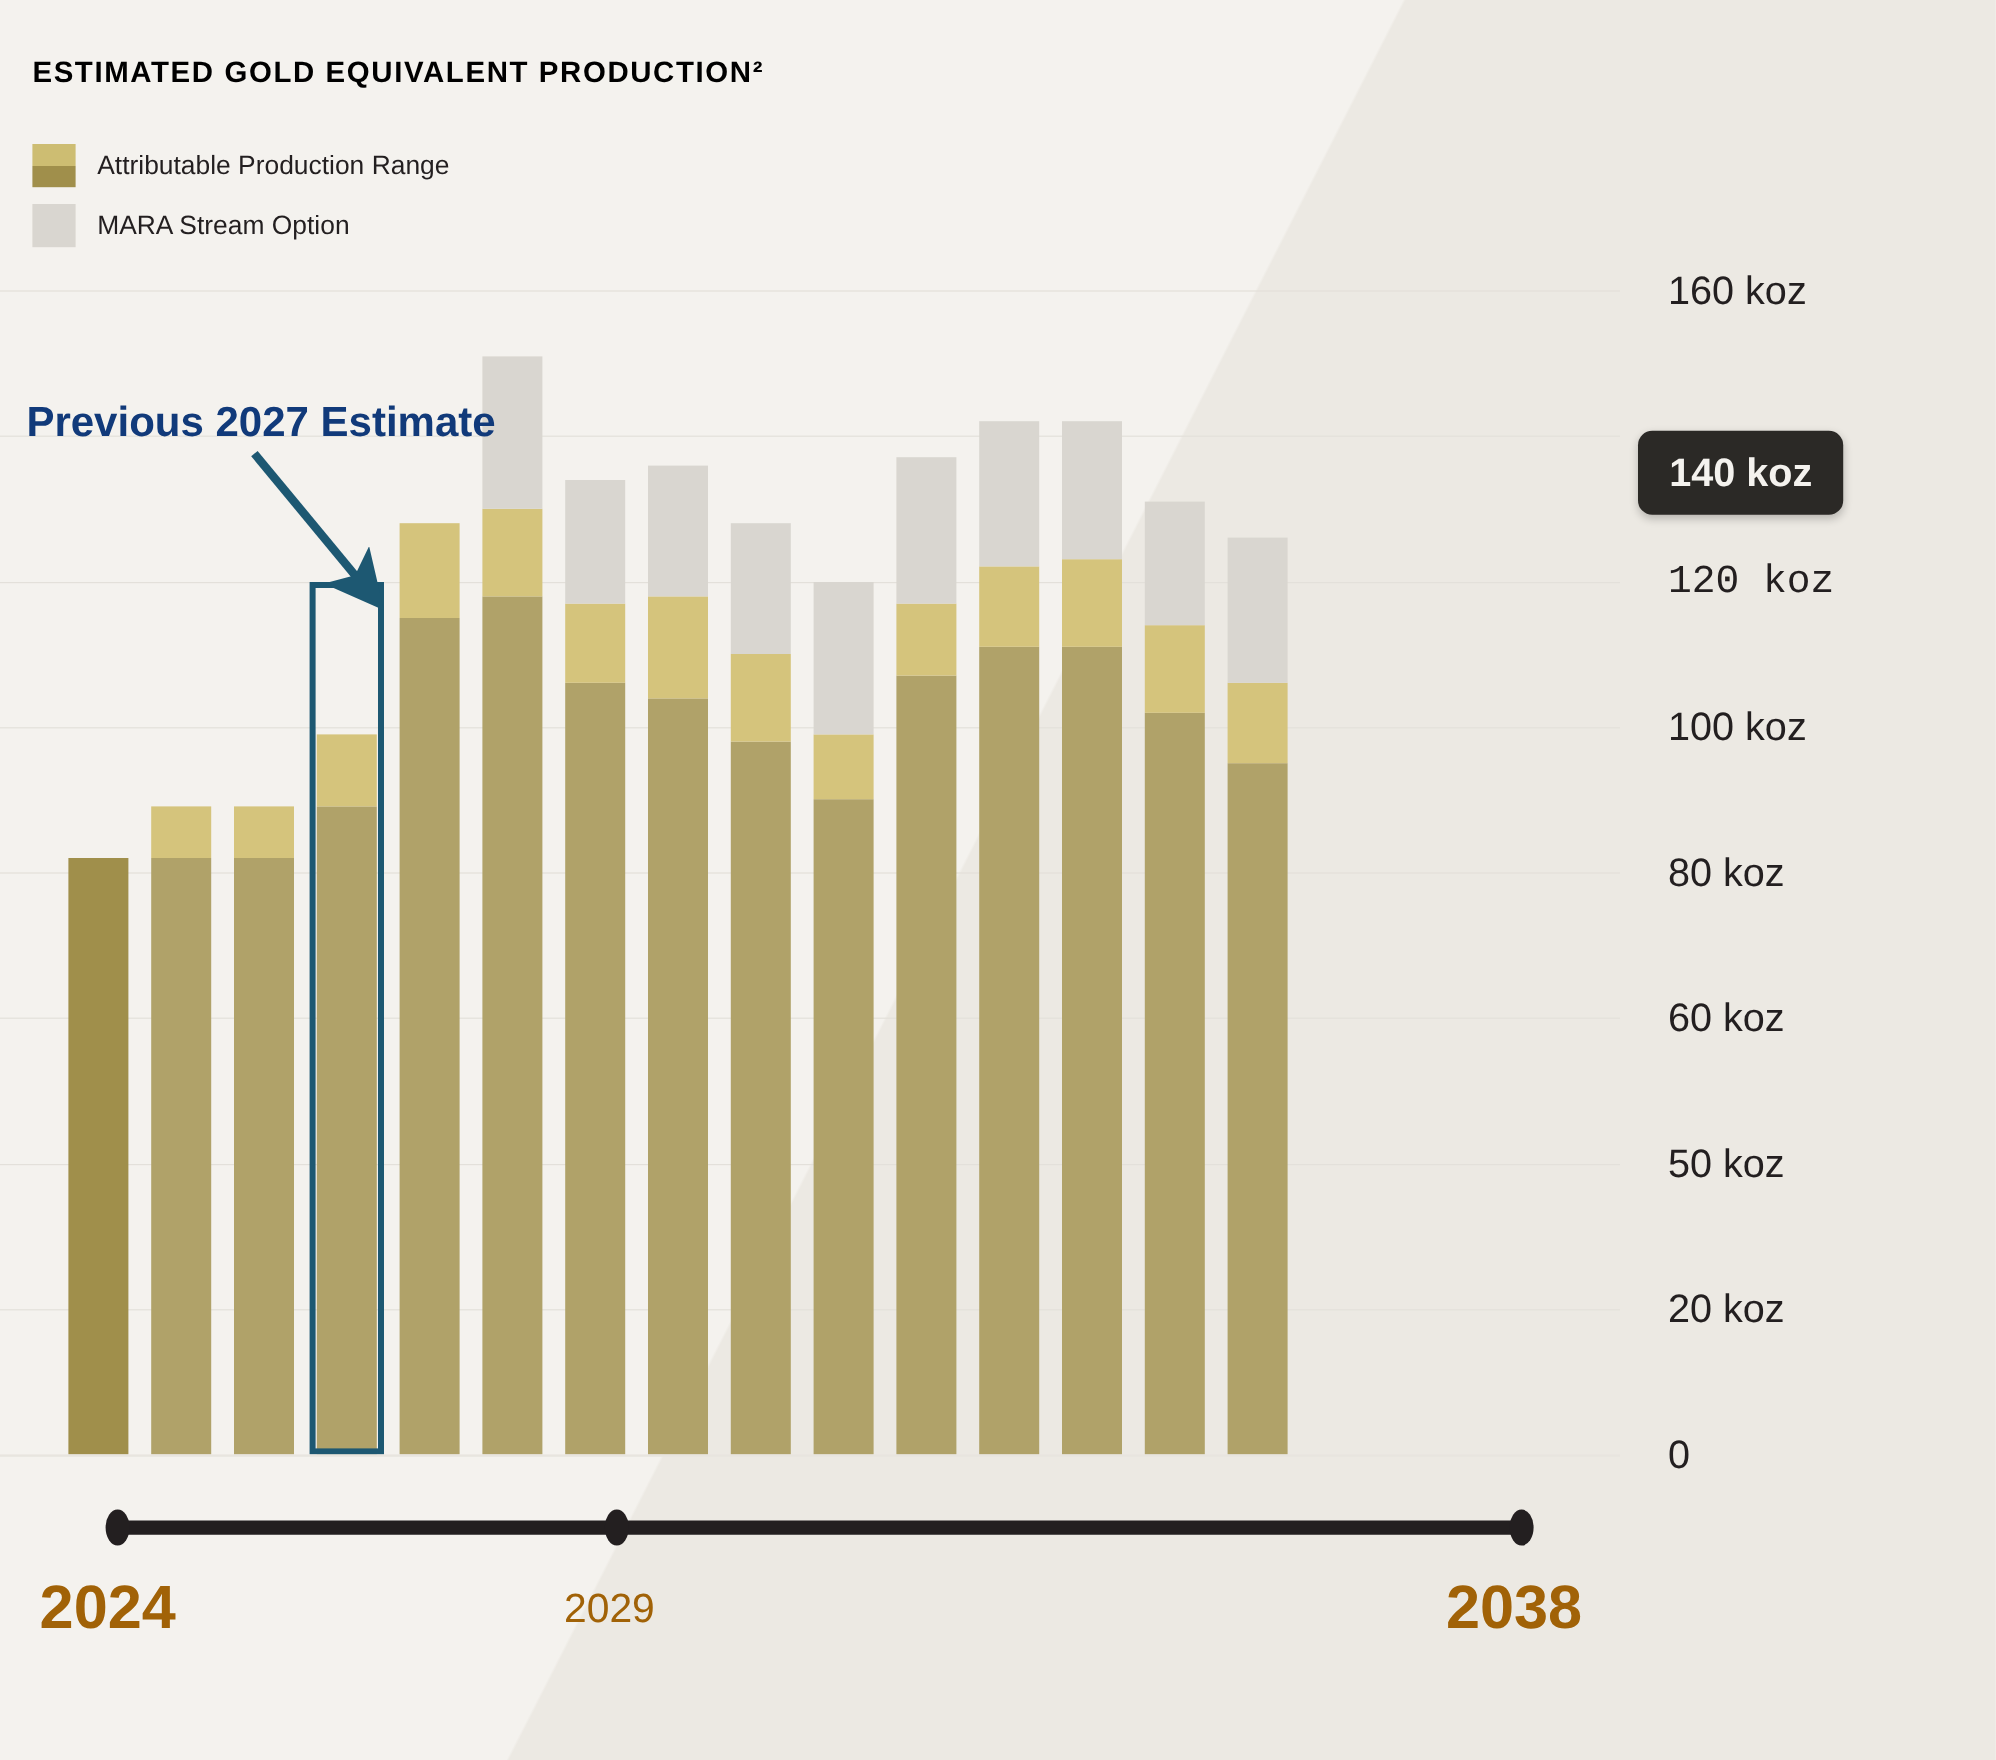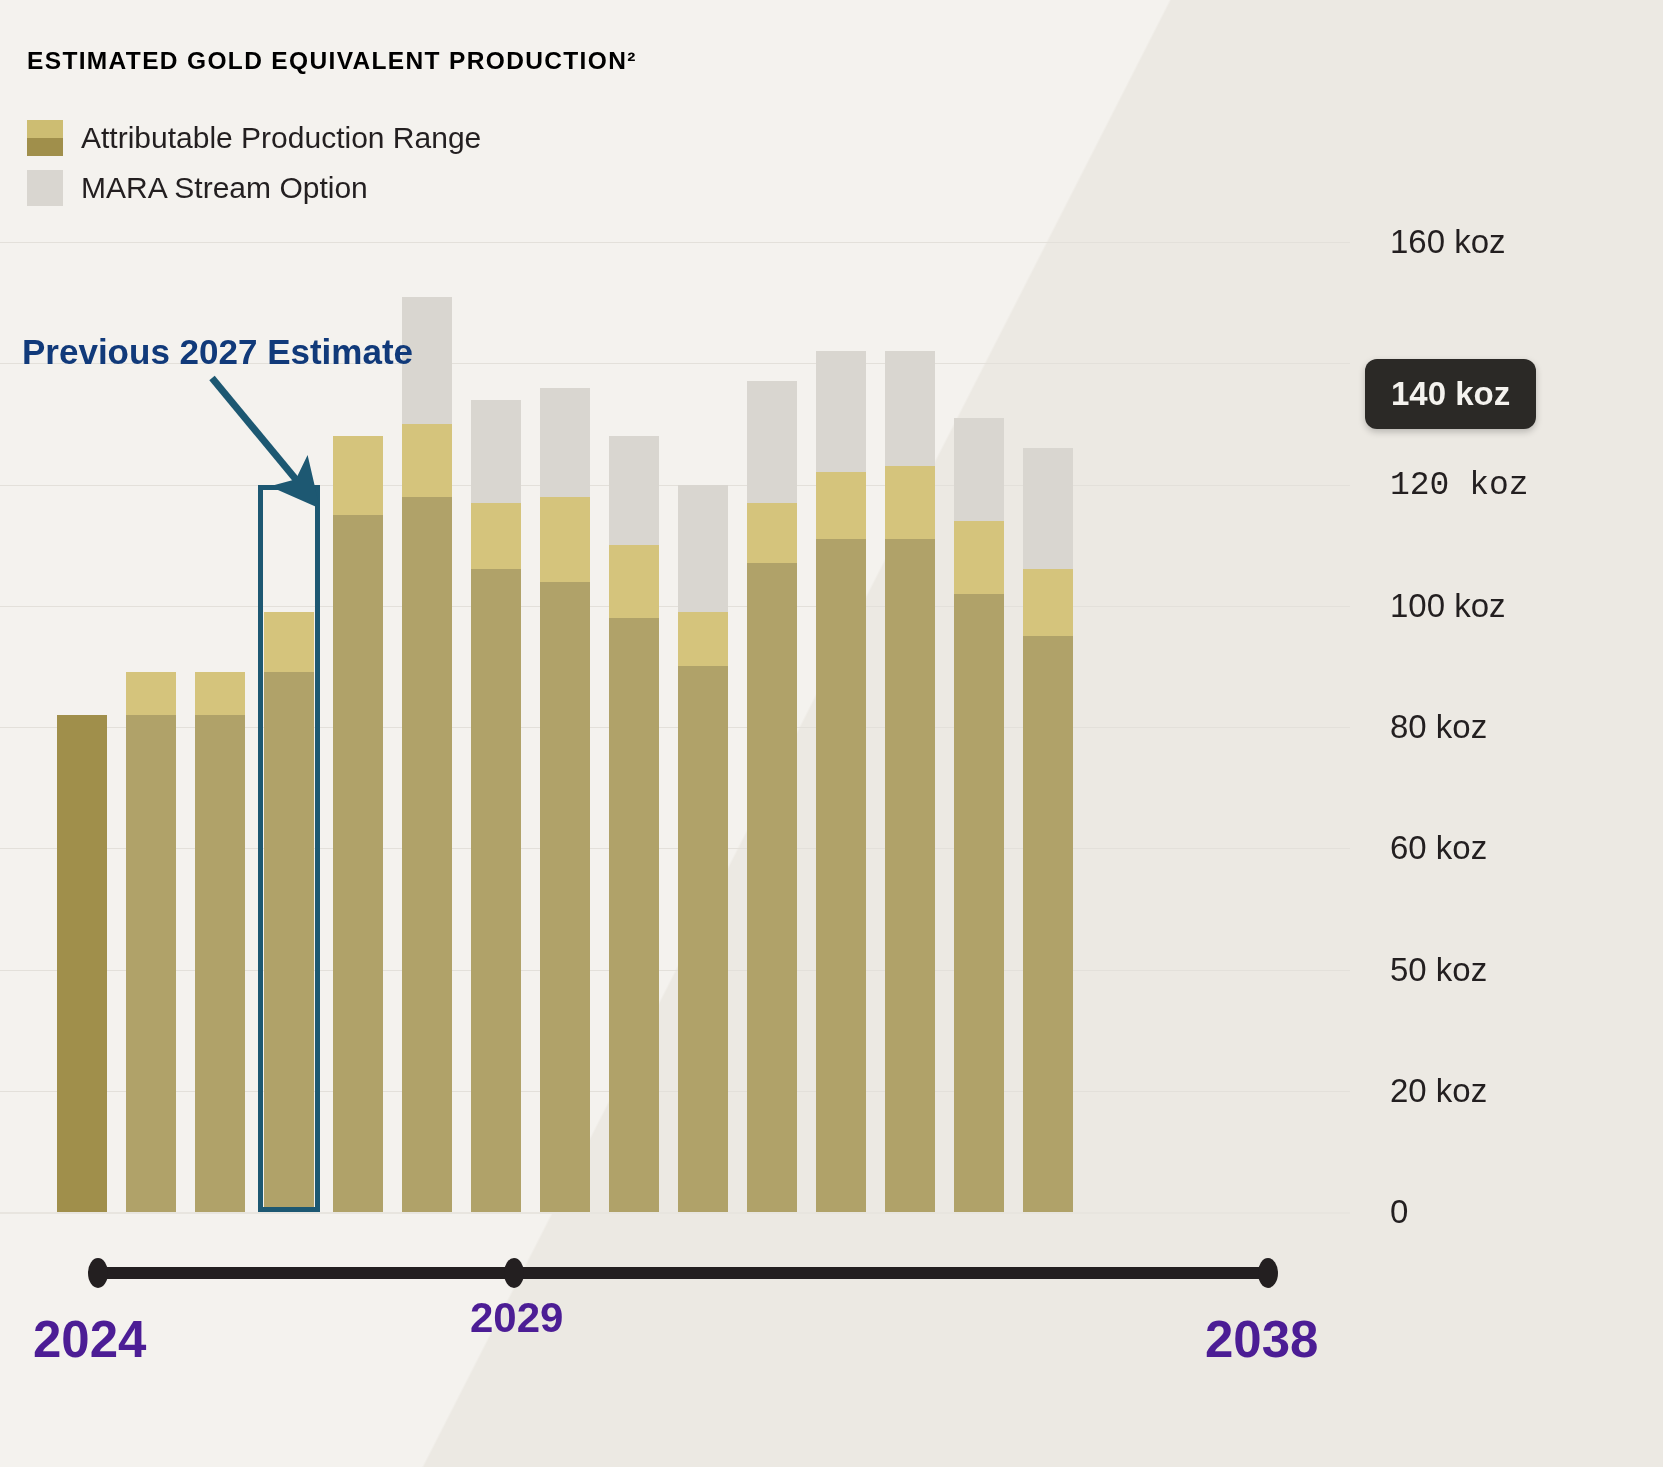--- a/index.html
+++ b/index.html
@@ -22,21 +22,21 @@
   #chart-title{
     position:absolute;left:27px;top:47px;
     font-size:24.5px;font-weight:700;letter-spacing:0.055em;
     color:#000000;white-space:nowrap;
   }
   #legend{position:absolute;left:27px;top:113px;}
   .legend-row{display:flex;align-items:center;height:50px;}
   .legend-sw{width:36px;height:36px;margin-right:18px;flex:none;}
   .sw-split{background:linear-gradient(180deg,#cdbd72 0%,#cdbd72 50%,#a08f4b 50%,#a08f4b 100%);}
   .sw-gray{background:#d9d6d0;}
-  .legend-label{font-size:30px;color:#231f20;white-space:nowrap;line-height:1;}
+  .legend-label{font-size:22px;color:#231f20;white-space:nowrap;line-height:1;}
 
   
   #plot{position:absolute;left:0px;top:242px;width:1350px;height:970px;}
   .gridline{position:absolute;left:0;width:1350px;height:1px;background:#e3e0da;}
   #axis-base{position:absolute;left:0;top:970px;width:1350px;height:2px;background:#e8e5df;}
 
   .bar{position:absolute;bottom:0;width:50px;}
   .seg{position:absolute;left:0;width:100%;}
   .seg-dark{background:#b0a269;}
   .seg-dark.solid{background:#a08f4b;}
@@ -65,23 +65,23 @@
   .ytick.highlight{
     left:-20px;background:#2b2926;color:#f4f2ee;font-weight:700;
     padding:16px 26px;border-radius:12px;
     box-shadow:0 3px 7px rgba(0,0,0,.22);
   }
 
   
   #timeline{position:absolute;left:0;top:1258px;width:1350px;height:60px;}
   #timeline-track{position:absolute;left:95px;top:9px;width:1180px;height:12px;background:#231f20;border-radius:6px;}
   .tl-dot{position:absolute;top:0;width:20px;height:30px;background:#231f20;border-radius:50%;}
-  .year{position:absolute;white-space:nowrap;color:#4c1d95;}
+  .year{position:absolute;white-space:nowrap;color:#a16207;}
   #year-start{left:33px;top:1310px;font-size:51px;font-weight:700;}
-  #year-mid{left:470px;top:1294px;font-size:42px;font-weight:700;}
+  #year-mid{left:470px;top:1322px;font-size:34px;font-weight:400;}
   #year-end{left:1205px;top:1310px;font-size:51px;font-weight:700;}
 </style>
 </head>
 <body>
 
 <div id="bg-wedge"></div>
 
 <div id="page">
 
   <div id="chart-title">ESTIMATED GOLD EQUIVALENT PRODUCTION²</div>

